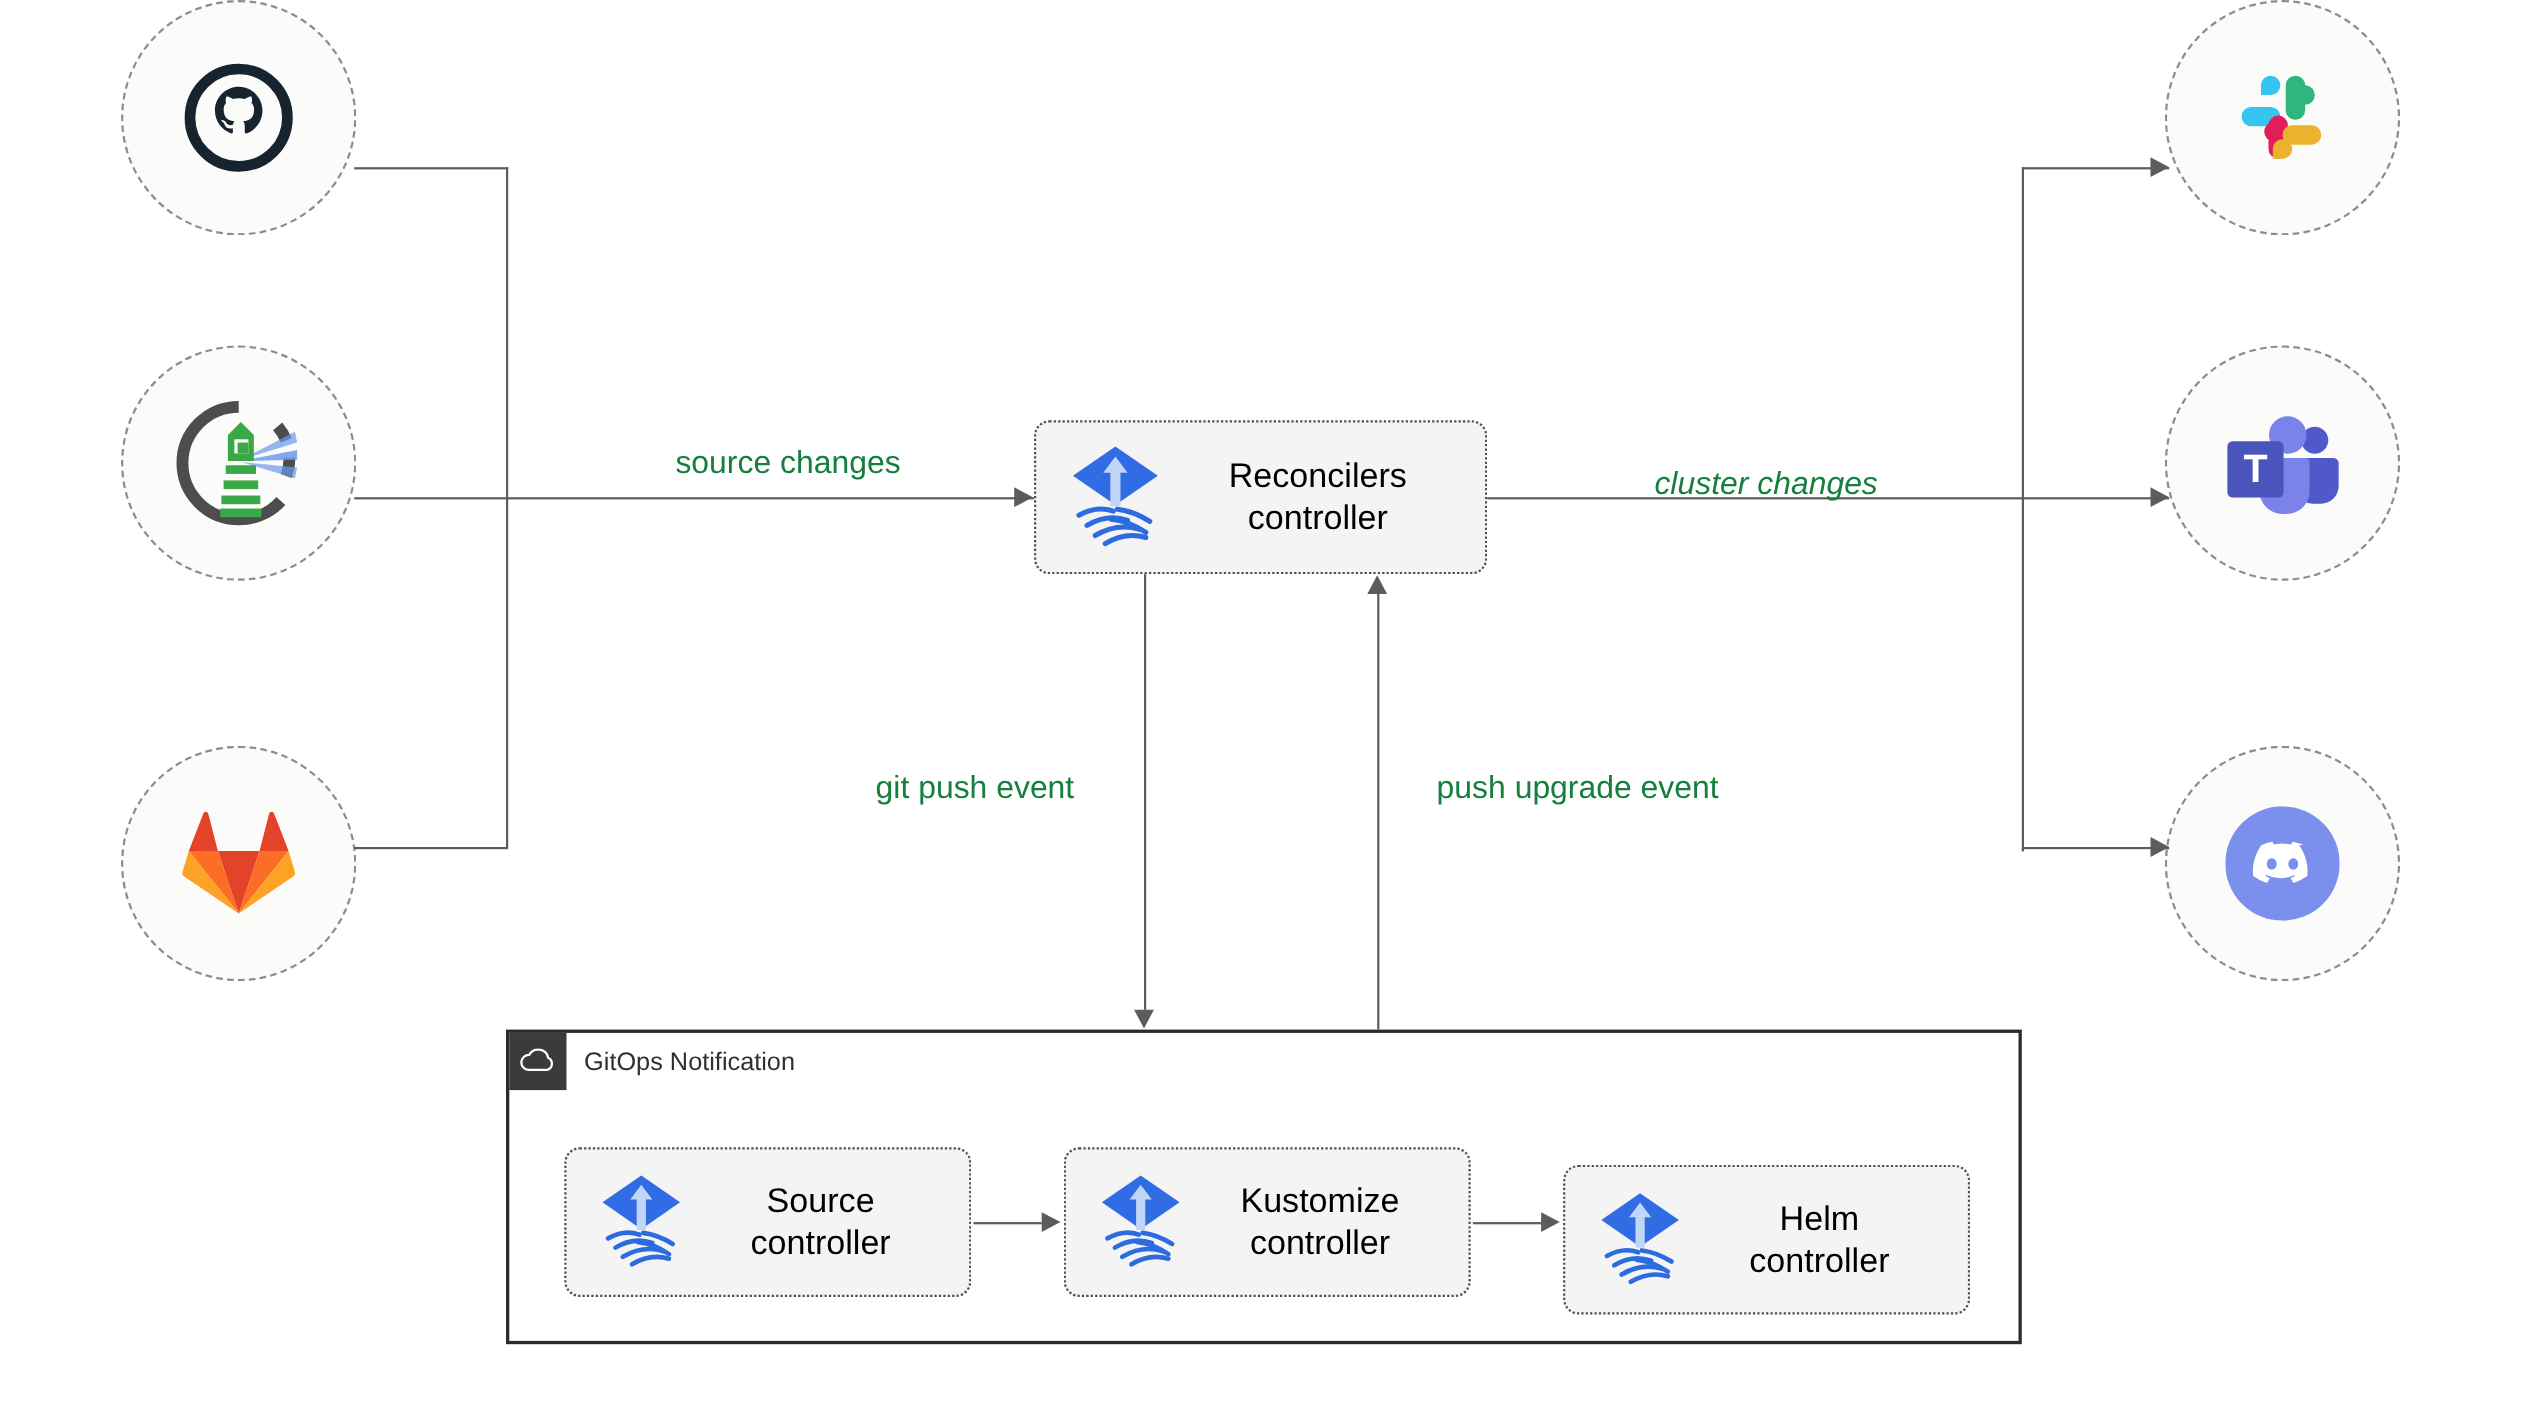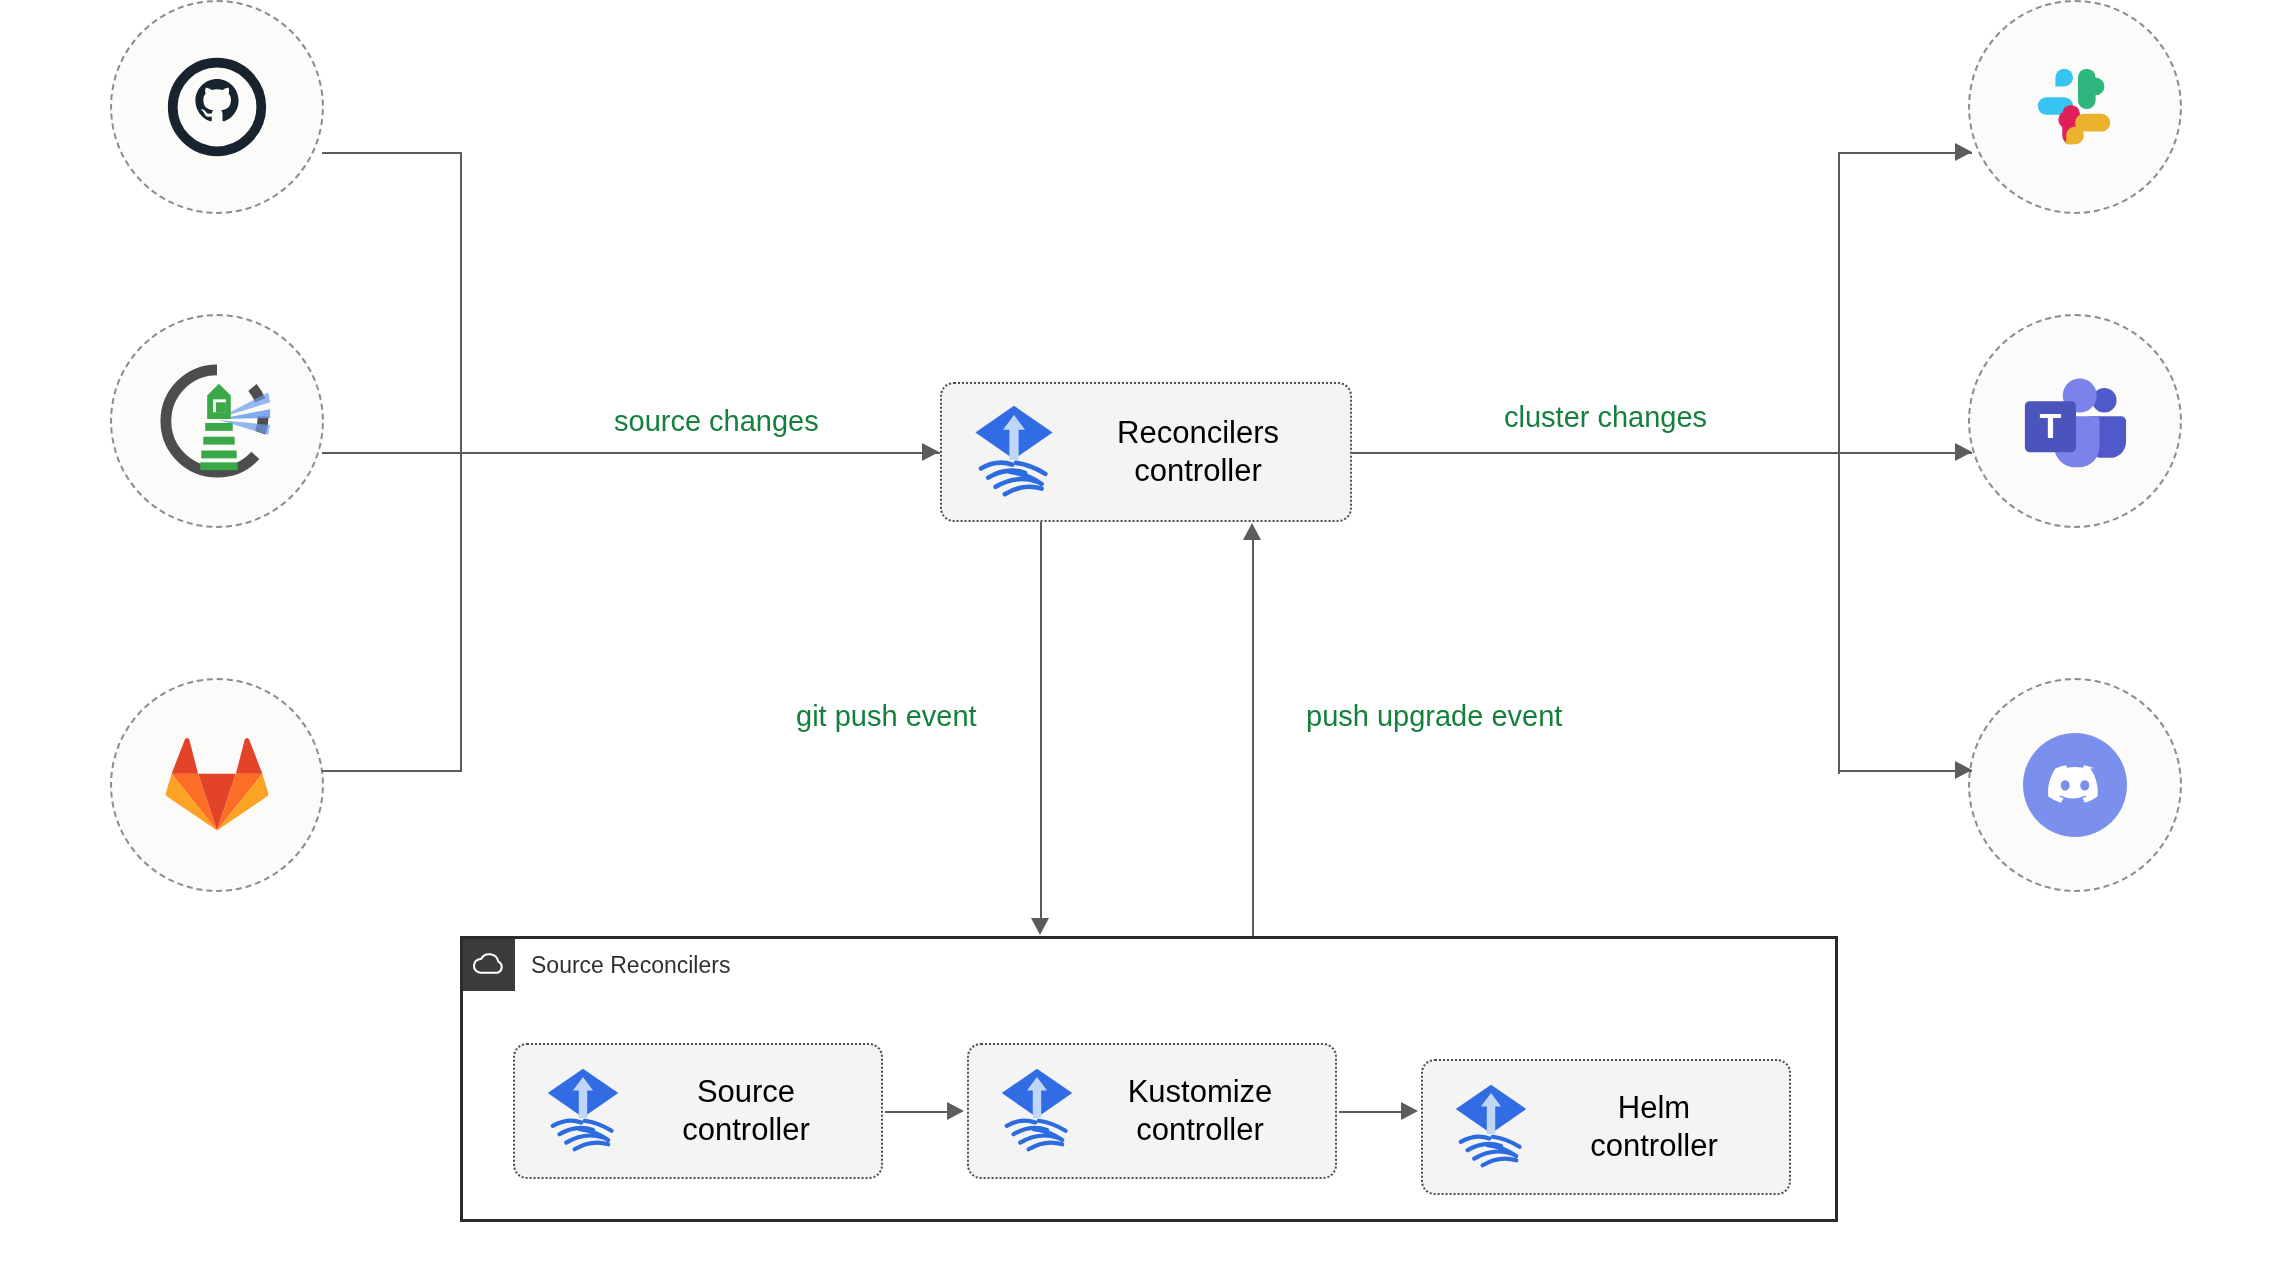--- a/index.html
+++ b/index.html
@@ -166,21 +166,21 @@
     </span>
   </div>
 
   <div id="reconcilers">
     <div id="rec-head">
       <div id="rec-icon">
         <svg width="34" height="24" viewBox="0 0 40 26">
           <path fill="none" stroke="#ffffff" stroke-width="2.4" d="M10 22 a8 8 0 0 1 .6-16 A11 11 0 0 1 31 9 a7 7 0 0 1-1 13 Z"></path>
         </svg>
       </div>
-      <div id="rec-title">Source Reconcilers</div>
+      <div id="rec-title">GitOps Notification</div>
     </div>
 
     <div class="ctrl" style="left:50px;top:104px;width:370px;height:136px;">
       <span class="fluxmark">
         <svg width="84" height="88" viewBox="0 0 100 104">
           <path fill="#326CE5" d="M50 4 L92 33 L50 62 L8 33 Z"></path>
           <path fill="#BFD6F6" d="M50 14 L62 30 H55 v33 h-10 V30 h-7 Z"></path>
           <g stroke="#2C6BE0" stroke-width="5" stroke-linecap="round" fill="none">
             <path d="M14 72 q18 -10 34 -4"></path>
               <path d="M22 82 q20 -12 40 -5"></path>
@@ -252,21 +252,21 @@
   <div class="arrow right" style="left:922px;top:443px;"></div>
   <div class="edge-label" style="left:578px;top:405px;">source changes</div>
 
   <div class="hline" style="left:1352px;top:452px;width:620px;"></div>
   <div class="vline" style="left:1838px;top:152px;height:622px;"></div>
   <div class="hline" style="left:1838px;top:152px;width:134px;"></div>
   <div class="hline" style="left:1838px;top:770px;width:134px;"></div>
   <div class="arrow right" style="left:1955px;top:143px;"></div>
   <div class="arrow right" style="left:1955px;top:443px;"></div>
   <div class="arrow right" style="left:1955px;top:761px;"></div>
-  <div class="edge-label" style="left:1468px;top:401px;">cluster changes</div>
+  <div class="edge-label" style="left:1468px;top:424px;font-style:italic;">cluster changes</div>
 
   <div class="vline" style="left:1040px;top:522px;height:396px;"></div>
   <div class="arrow down" style="left:1031px;top:918px;"></div>
   <div class="edge-label" style="left:760px;top:700px;">git push event</div>
 
   <div class="vline" style="left:1252px;top:540px;height:396px;"></div>
   <div class="arrow up" style="left:1243px;top:523px;"></div>
   <div class="edge-label" style="left:1270px;top:700px;">push upgrade event</div>
 
 </div>

